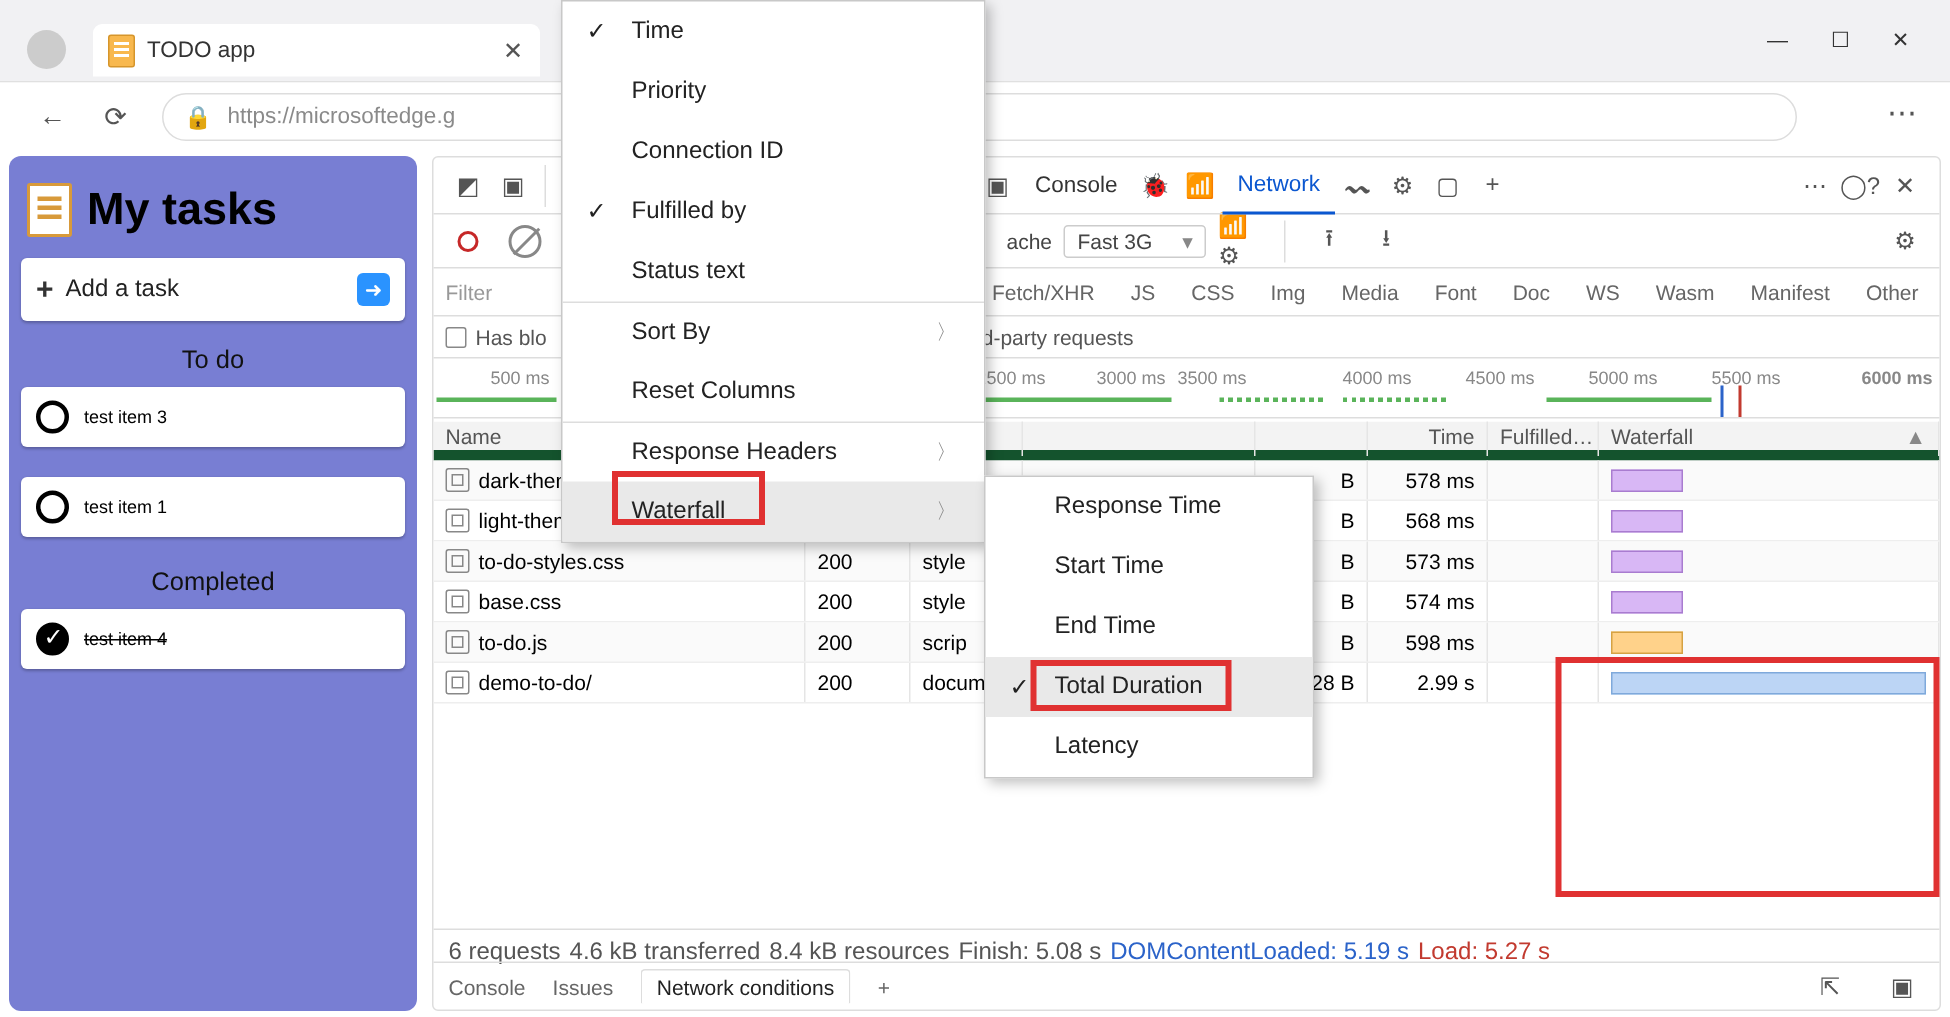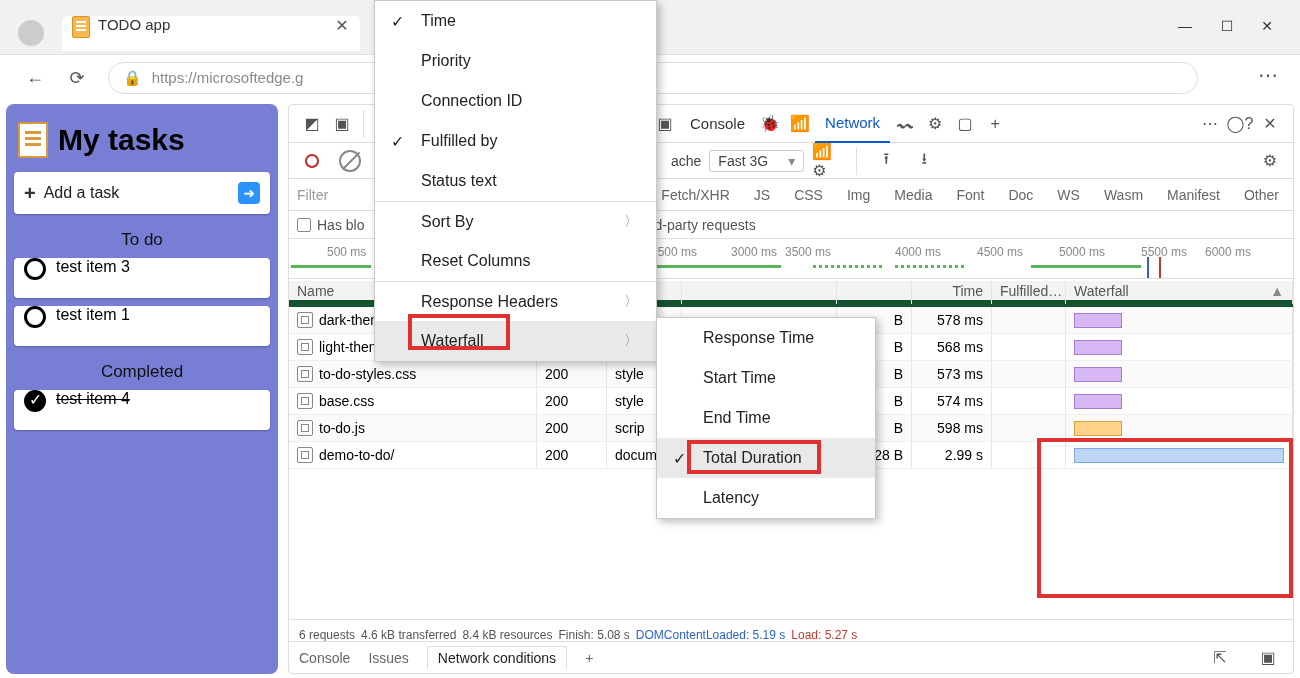--- a/index.html
+++ b/index.html
@@ -2,21 +2,21 @@
 <html><head>
 <meta charset="utf-8">
 <style>
   * { box-sizing: border-box; margin: 0; padding: 0; }
   html, body { width: 1300px; height: 678px; font-family: "Segoe UI", Arial, sans-serif; background: #fff; overflow: hidden; }
   body { position: relative; }
 
   
   .titlebar { position:absolute; left:0; top:0; right:0; height:55px; background:#f1f1f3; border-bottom:1px solid #e0e0e0; }
   .avatar { position:absolute; left:18px; top:20px; width:26px; height:26px; border-radius:50%; background:#ccc; }
-  .tab { position:absolute; left:62px; top:16px; width:298px; height:35px; background:#fff; border-radius:6px 6px 0 0; display:flex; align-items:flex-start; padding:0 10px; }
+  .tab { position:absolute; left:62px; top:16px; width:298px; height:35px; background:#fff; border-radius:6px 6px 0 0; display:flex; align-items:center; padding:0 10px; }
   .tab .favicon { width:18px; height:22px; background:#F8B84E; border:1px solid #d6952b; border-radius:2px; margin-right:8px; position:relative; }
   .tab .favicon::before { content:""; position:absolute; left:3px; top:4px; right:3px; height:2px; background:#fff; box-shadow:0 4px 0 #fff, 0 8px 0 #fff; }
   .tab .title { flex:1; font-size:15px; color:#333; }
   .tab .close { width:16px; text-align:center; font-size:16px; color:#555; }
   .winbtn { position:absolute; top:18px; width:34px; height:26px; text-align:center; font-size:14px; color:#333; }
   .min { right:98px; } .max { right:56px; } .cls { right:16px; }
 
   
   .addr-row { position:absolute; left:0; top:55px; right:0; height:45px; background:#fff; display:flex; align-items:center; }
   .navbtn { width:26px; height:26px; margin:0 8px; display:flex; align-items:center; justify-content:center; color:#555; font-size:18px; }
@@ -29,21 +29,21 @@
 
   
   .app { position:absolute; left:6px; top:4px; width:272px; bottom:4px; background:#787ed3; border-radius:8px; padding:12px 8px; }
   .app h1 { display:flex; align-items:center; font-size:30px; font-weight:700; margin:6px 4px 14px 4px; color:#000; }
   .app h1 .icon { width:30px; height:36px; background:#fff; border:2px solid #d89a3a; border-radius:2px; margin-right:10px; position:relative; }
   .app h1 .icon::before { content:""; position:absolute; left:5px; top:7px; right:5px; height:3px; background:#d89a3a; box-shadow:0 6px 0 #d89a3a, 0 12px 0 #d89a3a; }
   .addtask { background:#fff; border-radius:4px; height:42px; display:flex; align-items:center; padding:0 10px; font-size:16px; color:#222; box-shadow:0 1px 2px rgba(0,0,0,.25); }
   .addtask .plus { font-size:20px; font-weight:700; margin-right:8px; color:#333; }
   .addtask .go { margin-left:auto; width:22px; height:22px; background:#2a93ff; border-radius:4px; color:#fff; display:flex; align-items:center; justify-content:center; font-size:14px; }
   .section { text-align:center; font-size:17px; color:#111; margin:16px 0 8px 0; }
-  .task { background:#fff; border-radius:4px; height:40px; display:flex; padding:0 10px; margin-bottom:8px; font-size:16px; box-shadow:0 1px 2px rgba(0,0,0,.25); }
+  .task { background:#fff; border-radius:4px; height:40px; display:flex; align-items:center; padding:0 10px; margin-bottom:20px; font-size:12px; box-shadow:0 1px 2px rgba(0,0,0,.25); }
   .task .cb { width:22px; height:22px; border:3px solid #000; border-radius:50%; margin-right:10px; }
   .task.done .cb { background:#000; position:relative; }
   .task.done .cb::after { content:"✓"; color:#fff; position:absolute; left:2px; top:-3px; font-size:16px; }
   .task.done span { text-decoration:line-through; }
 
   
   .dt { position:absolute; left:288px; right:6px; top:4px; bottom:4px; background:#fff; border:1px solid #ddd; border-radius:4px; }
   .dt-top { height:38px; border-bottom:1px solid #ddd; display:flex; align-items:center; padding:0 8px; position:relative; }
   .ic { width:30px; height:30px; display:flex; align-items:center; justify-content:center; color:#555; font-size:16px; }
   .tabbtn { padding:0 10px; font-size:15px; color:#333; height:38px; display:flex; align-items:center; }
@@ -78,21 +78,21 @@
   .c-name{width:248px;} .c-status{width:70px;} .c-type{width:75px;} .c-init{width:155px;} .c-size{width:75px; justify-content:flex-end;} .c-time{width:80px; justify-content:flex-end;} .c-ful{width:74px;} .c-wf{flex:1;}
   .grow { border-bottom:1px solid #eee; }
   .grow:nth-child(odd){ background:#fafafa; }
   .fic { width:16px; height:16px; border:1px solid #888; border-radius:2px; margin-right:6px; position:relative; }
   .fic::after { content:""; position:absolute; left:3px; top:3px; right:3px; bottom:3px; border:1px solid #888; }
   .wfbar { height:15px; border:1px solid #999; }
   .wf-purple { background:#d8b7f5; border-color:#a97cd0; }
   .wf-orange { background:#ffd28a; border-color:#d6a243; }
   .wf-blue   { background:#bcd5f5; border-color:#7fa9db; }
 
-  .status { position:absolute; left:0; right:0; bottom:24px; height:30px; border-top:1px solid #ddd; display:flex; align-items:center; padding:0 10px; font-size:12px; color:#555; gap:6px; }
+  .status { position:absolute; left:0; right:0; bottom:24px; height:30px; border-top:1px solid #ddd; display:flex; align-items:center; padding:0 10px; font-size:16px; color:#555; gap:6px; }
   .status .dcl { color:#2b63c9; }
   .status .load { color:#c23a2f; }
 
   .drawer { position:absolute; left:0; right:0; bottom:0; height:32px; border-top:1px solid #ddd; display:flex; align-items:center; padding:0 10px; font-size:14px; color:#666; gap:18px; }
   .drawer .act { background:#fff; border:1px solid #ddd; border-bottom:none; padding:3px 10px; margin-top:-1px; border-radius:3px 3px 0 0; color:#222; }
 
   
   .menu { position:absolute; background:#fff; border:1px solid #c8c8c8; box-shadow:3px 3px 8px rgba(0,0,0,.25); font-size:16px; color:#222; }
   .menu .row { height:40px; display:flex; align-items:center; padding:0 18px 0 46px; position:relative; }
   .menu .row.sep { border-top:1px solid #ddd; }
@@ -224,21 +224,21 @@
 
     <div class="timeline">
       <span class="tick" style="left:38px;">500 ms</span>
       <span class="tick" style="left:362px;">2500 ms</span>
       <span class="tick" style="left:442px;">3000 ms</span>
       <span class="tick" style="left:496px;">3500 ms</span>
       <span class="tick" style="left:606px;">4000 ms</span>
       <span class="tick" style="left:688px;">4500 ms</span>
       <span class="tick" style="left:770px;">5000 ms</span>
       <span class="tick" style="left:852px;">5500 ms</span>
-      <span class="tick" style="left:916px;">6000 ms</span>
+      <span class="tick" style="left:952px;font-weight:bold;">6000 ms</span>
       <div class="tl-bar" style="left:2px; width:80px;"></div>
       <div class="tl-bar" style="left:362px; width:130px;"></div>
       <div class="tl-seg" style="left:524px; width:70px; background:repeating-linear-gradient(90deg,#5ab45a 0 3px,transparent 3px 6px);"></div>
       <div class="tl-seg" style="left:606px; width:70px; background:repeating-linear-gradient(90deg,#5ab45a 0 3px,transparent 3px 6px);"></div>
       <div class="tl-bar" style="left:742px; width:110px;"></div>
       <div class="tl-line" style="left:858px; background:#2b63c9;"></div>
       <div class="tl-line" style="left:870px; background:#c23a2f;"></div>
     </div>
 
     <div class="grid">

